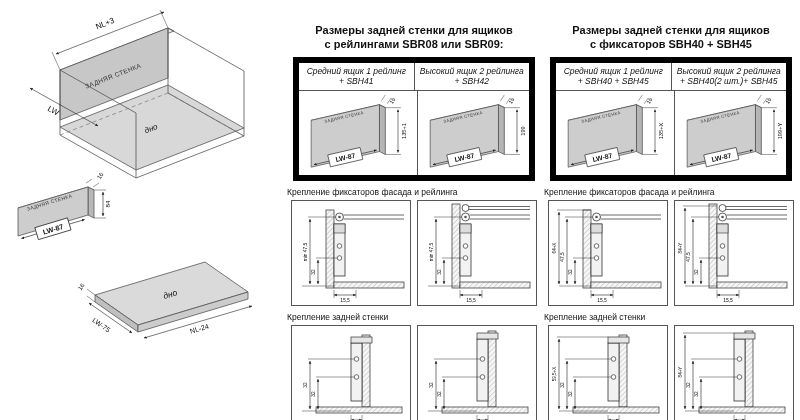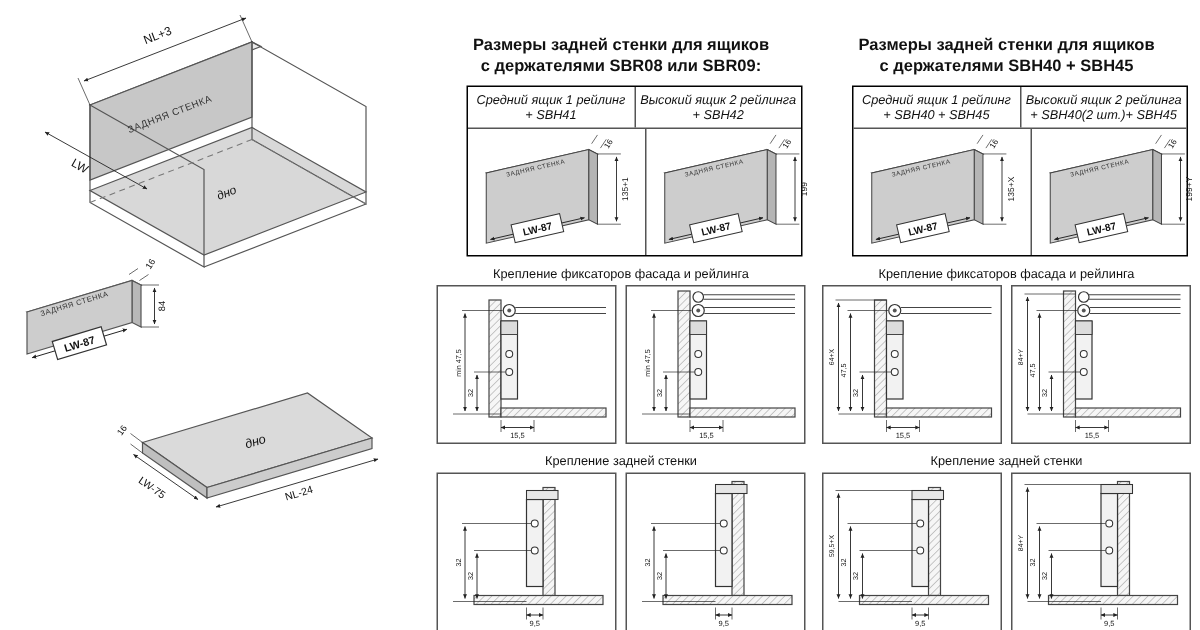--- a/index.html
+++ b/index.html
@@ -3,29 +3,29 @@
 <meta charset="utf-8">
 <style>
   html,body{margin:0;padding:0;background:#fff}
   body{width:800px;height:420px;position:relative;overflow:hidden;
        font-family:"Liberation Sans",sans-serif;color:#111}
   .column{position:absolute;top:0;width:254px}
   #col-sbr{left:287px}
   #col-sbh{left:544px}
   #left-art{position:absolute;left:0;top:0}
   .col-title{font-weight:bold;font-size:11px;text-align:center;line-height:1.25;margin-top:24px}
-  .size-table{border:1px solid #000000;margin:5px 6px 0 24px}
+  .size-table{border:6px solid #000000;margin:5px 6px 0 6px}
   .size-header{display:flex;border-bottom:1px solid #555}
   .size-header .hcell{flex:1;font-style:italic;font-size:8.5px;text-align:center;
         padding:3px 1px;line-height:1.25}
   .size-header .hcell:first-child{border-right:1px solid #555}
   .size-body{display:flex}
   .size-body .dcell{flex:1;display:flex;justify-content:center;align-items:center;padding:2px 0}
   .size-body .dcell:first-child{border-right:1px solid #555}
-  .sub-title{font-size:8.5px;text-align:center;margin:6px 0 3px 0}
+  .sub-title{font-size:8.5px;margin:6px 0 3px 0}
   .diag-row{display:flex;justify-content:center;gap:6px}
   .diag-box{border:1px solid #555;width:118px;height:104px;background:#fff;
         display:flex;align-items:center;justify-content:center}
   svg text{font-family:"Liberation Sans",sans-serif;fill:#111}
   .cap{text-transform:uppercase;letter-spacing:.4px;fill:#333}
   .dim{stroke:#222;stroke-width:.6;fill:none}
   .ext{stroke:#222;stroke-width:.45;fill:none}
   .out{stroke:#444;stroke-width:.8;fill:none}
   .dash{stroke:#777;stroke-width:.7;stroke-dasharray:4 3;fill:none}
 </style>
@@ -109,21 +109,21 @@
   </g>
   <g>
     <line x1="144" y1="338" x2="252" y2="306" class="dim" marker-start="url(#arr)" marker-end="url(#arr)"></line>
     <text transform="translate(200 331) rotate(-16.7)" text-anchor="middle" font-size="7">NL-24</text>
   </g>
 </svg>
 
 <section class="column" id="col-sbr">
   <div class="col-title">
     <div>Размеры задней стенки для ящиков</div>
-    <div>с держателями SBR08 или SBR09:</div>
+    <div>с рейлингами SBR08 или SBR09:</div>
   </div>
 
   <div class="size-table">
     <div class="size-header">
       <div class="hcell">
         <div>Средний ящик 1 рейлинг</div>
         <div>+ SBH41</div>
       </div>
       <div class="hcell">
         <div>Высокий ящик 2 рейлинга</div>
@@ -274,21 +274,21 @@
         <line x1="57" y1="93" x2="68" y2="93" class="dim" marker-start="url(#arr)" marker-end="url(#arr)"></line>
         <text x="62.5" y="100" text-anchor="middle" font-size="5">9,5</text>
       </svg>
     </div>
   </div>
 </section>
 
 <section class="column" id="col-sbh">
   <div class="col-title">
     <div>Размеры задней стенки для ящиков</div>
-    <div>с держателями SBH40 + SBH45</div>
+    <div>с фиксаторов SBH40 + SBH45</div>
   </div>
 
   <div class="size-table">
     <div class="size-header">
       <div class="hcell">
         <div>Средний ящик 1 рейлинг</div>
         <div>+ SBH40 + SBH45</div>
       </div>
       <div class="hcell">
         <div>Высокий ящик 2 рейлинга</div>

